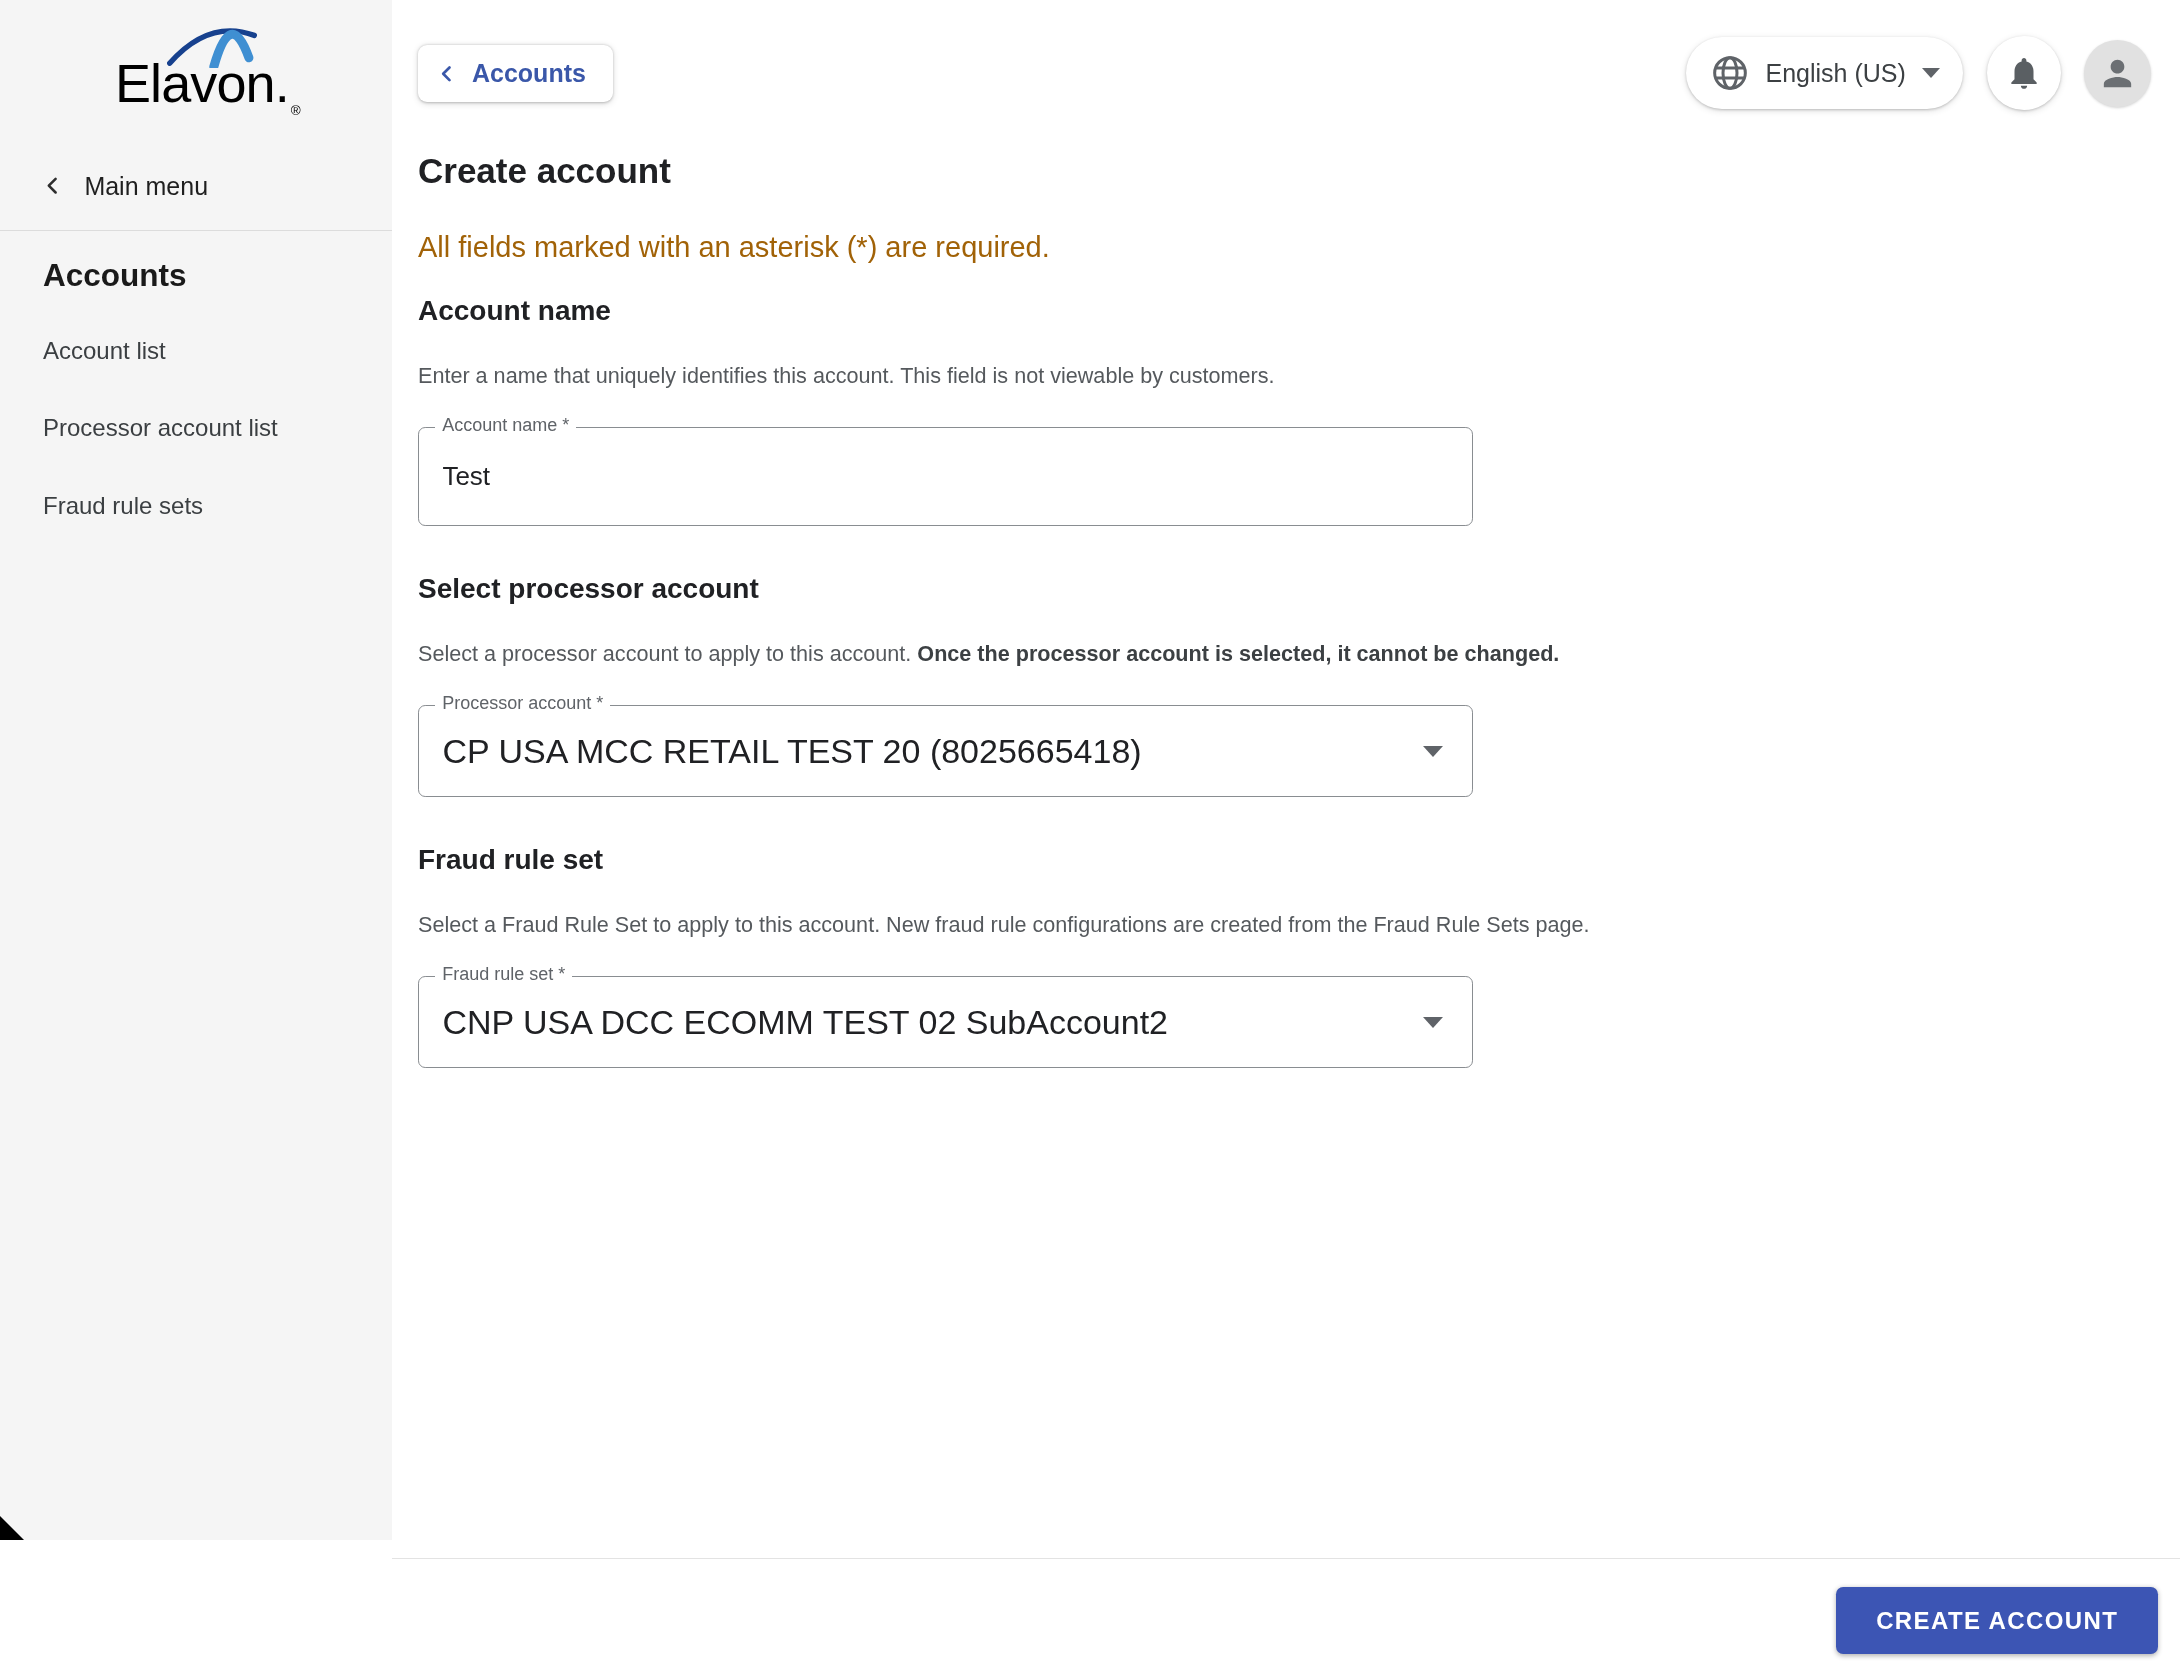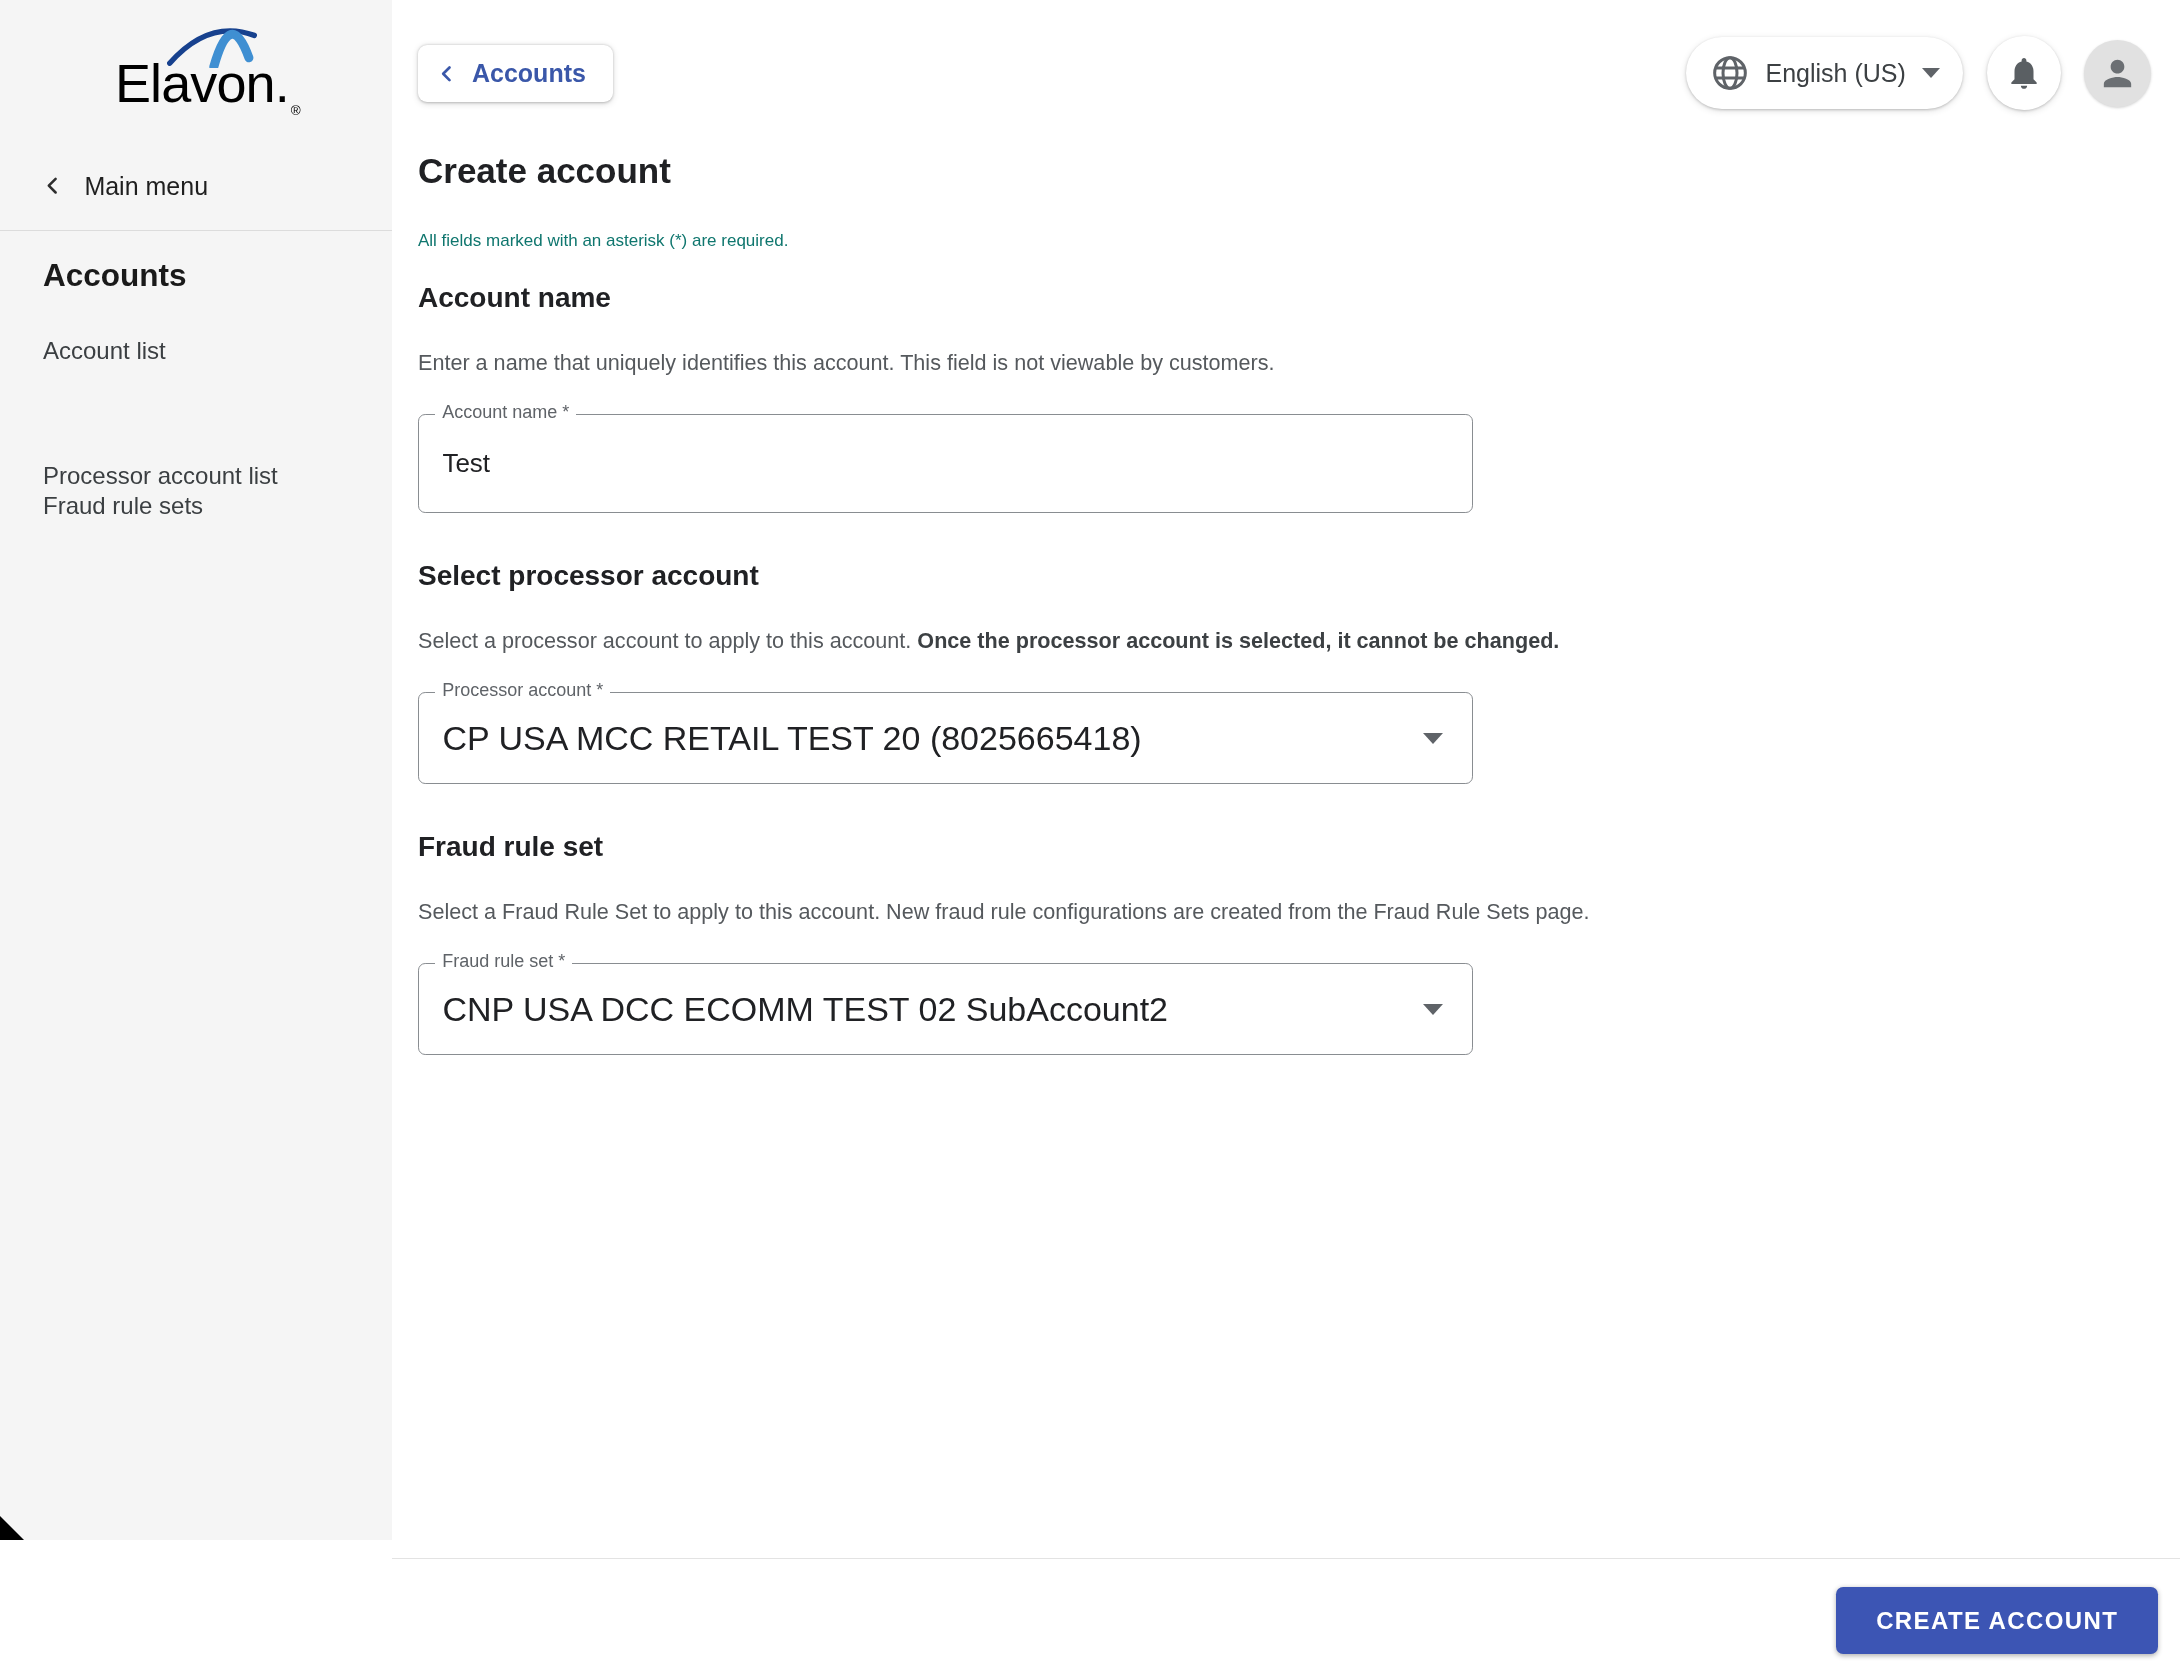--- a/index.html
+++ b/index.html
@@ -14,21 +14,21 @@
   .logo-tm { font-size:13.5px; vertical-align:baseline; position:relative; top:12.6px; left:1.8px; color:#000;}
   .logo-swoosh { position:absolute; left:167px; top:18px; width:90px; height:50px; }
   .menu-back-row { position:absolute; left:0; top:142px; width:392px; height:89px;
     display:flex; align-items:center; padding-left:41px; gap:20px;
     border-bottom:0.9px solid #dcdcdc; cursor:pointer; }
   .menu-back-row .chev { width:23.4px; height:23.4px; }
   .menu-back-label { font-size:25px; color:#1f1f1f; }
   .side-title { position:absolute; left:43px; top:257px; font-size:31.5px; font-weight:700; color:#1a1a1a; }
   .side-item { position:absolute; left:43px; font-size:24px; color:#3b3f42; cursor:pointer; }
   .side-item.i0 { top:337px; }
-  .side-item.i1 { top:414px;margin-top:48px; }
+  .side-item.i1 { top:414px; }
   .side-item.i2 { top:492px; }
 
   
   .main { position:absolute; left:392px; top:0; right:0; bottom:0; background:#fff; }
   .back-chip { position:absolute; left:26px; top:45px; height:57px; display:flex; align-items:center;
     gap:14.4px; padding:0 27px 0 18px; background:#fff; border-radius:9px; cursor:pointer;
     box-shadow:0 0.9px 2.7px rgba(0,0,0,.22), 0 1.8px 7.2px rgba(0,0,0,.12); }
   .back-chip .chev { width:21.6px; height:21.6px; }
   .back-chip-label { font-size:25px; font-weight:600; color:#3a57a9; }
 
@@ -40,21 +40,21 @@
   .caret-down { width:0; height:0; border-left:9px solid transparent; border-right:9px solid transparent;
     border-top:10.8px solid #5f6368; }
   .icon-circle { width:74px; height:74px; border-radius:50%; background:#fff; display:flex;
     align-items:center; justify-content:center; cursor:pointer;
     box-shadow:0 0.9px 2.7px rgba(0,0,0,.2), 0 1.8px 7.2px rgba(0,0,0,.12); }
   .icon-circle.avatar { width:67px; height:67px; background:#e1e1e1; box-shadow:0 0.9px 2.7px rgba(0,0,0,.18); }
 
   
   .content { position:absolute; left:26px; top:151px; width:1323px; }
   .page-title { font-size:35px; font-weight:700; color:#202124; margin:0 0 40px; }
-  .required-note { font-size:17px; color:#0f766e; margin:0 0 31px; }
+  .required-note { font-size:29px; color:#a16207; margin:0 0 31px; }
   .section-heading { font-size:28px; font-weight:700; color:#202124; margin:0 0 36px; }
   .section-desc { font-size:21.6px; color:#55595d; margin:0 0 38px; }
   .section-desc b { font-weight:700; color:#3c4043;margin-top:16px; }
 
   .field { position:relative; width:1055px; border:0.9px solid #898d91; border-radius:7.2px;
     background:#fff; margin-bottom:47px; }
   .field.tall { height:99px; }
   .field.select { height:92px; cursor:pointer; }
   .field-label { position:absolute; top:-12.6px; left:16px; background:#fff; padding:0 7.2px;
     font-size:18px; color:#5f6368; white-space:nowrap; }

